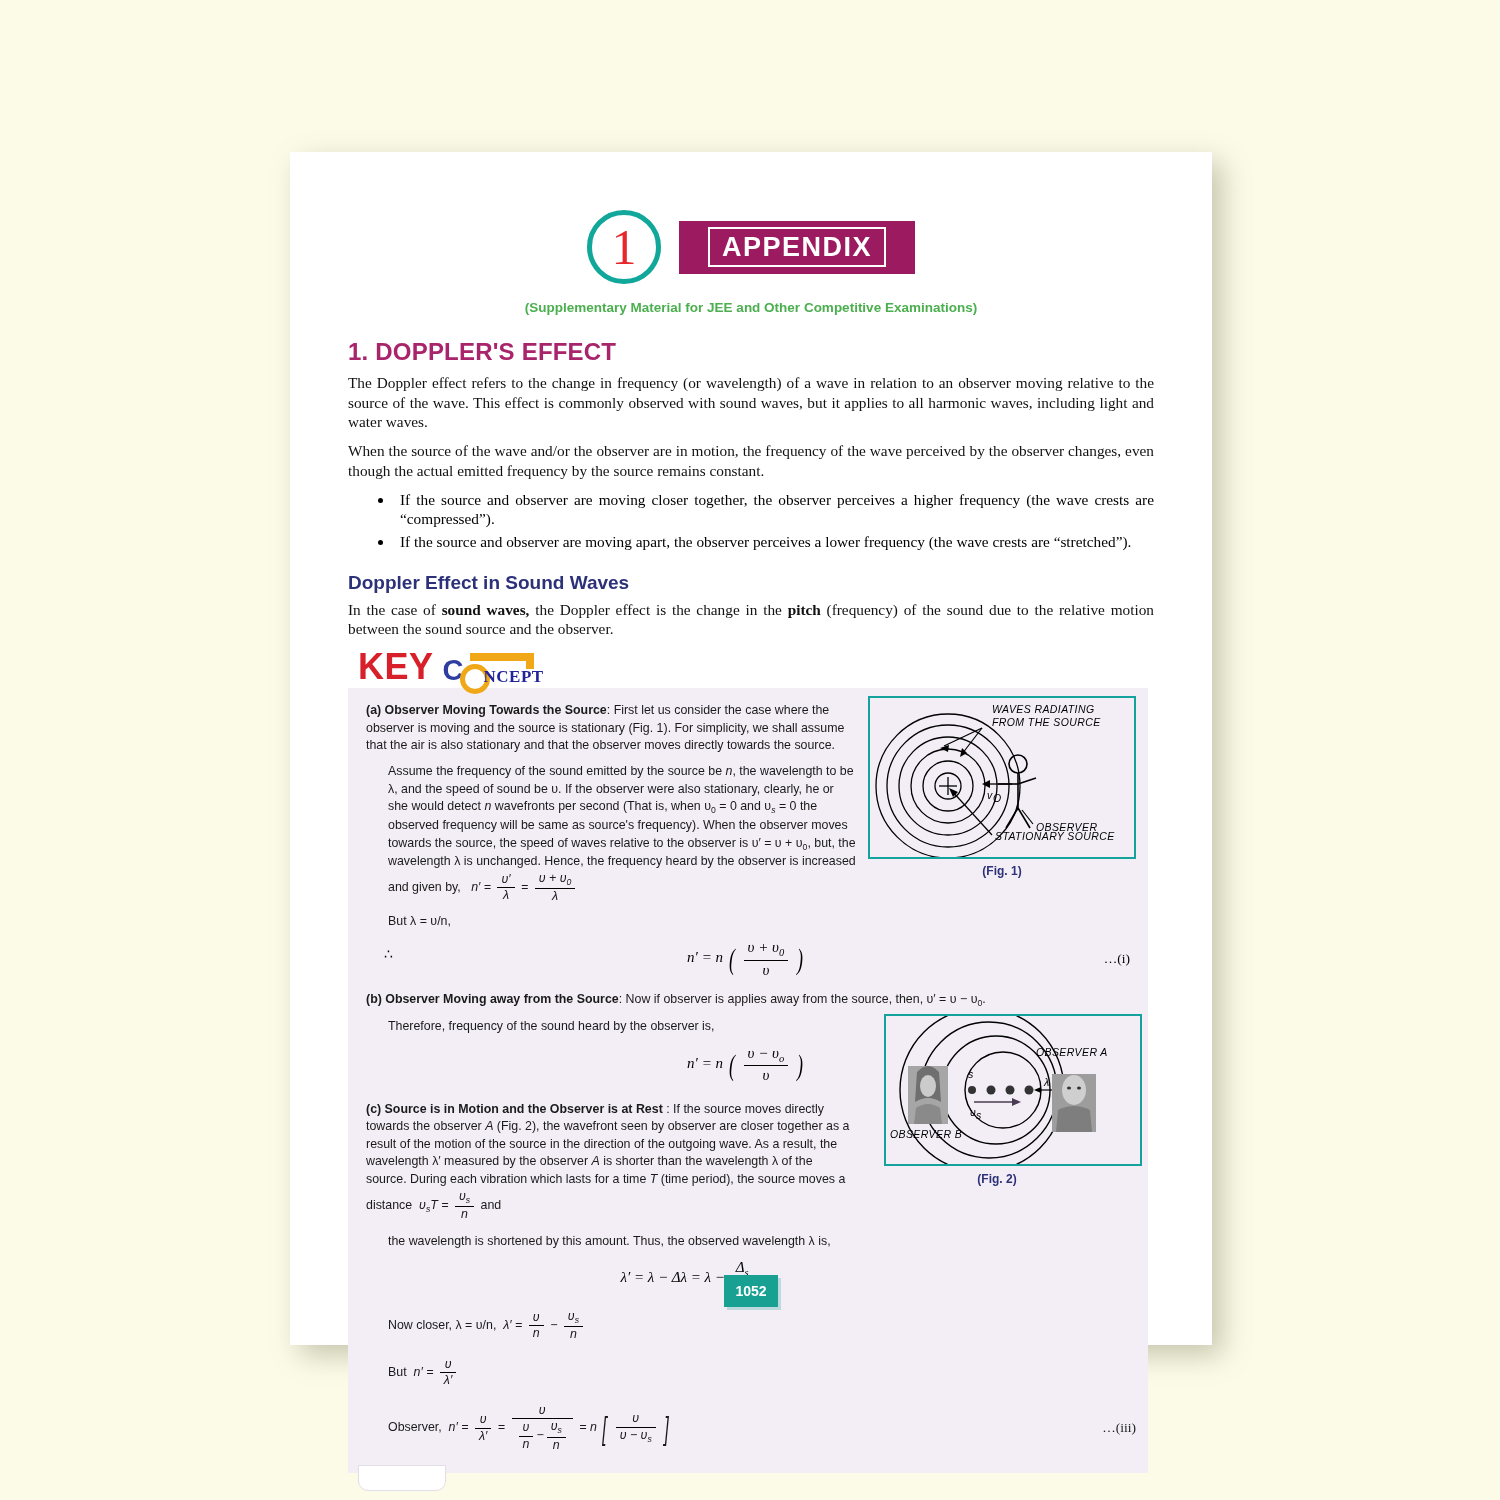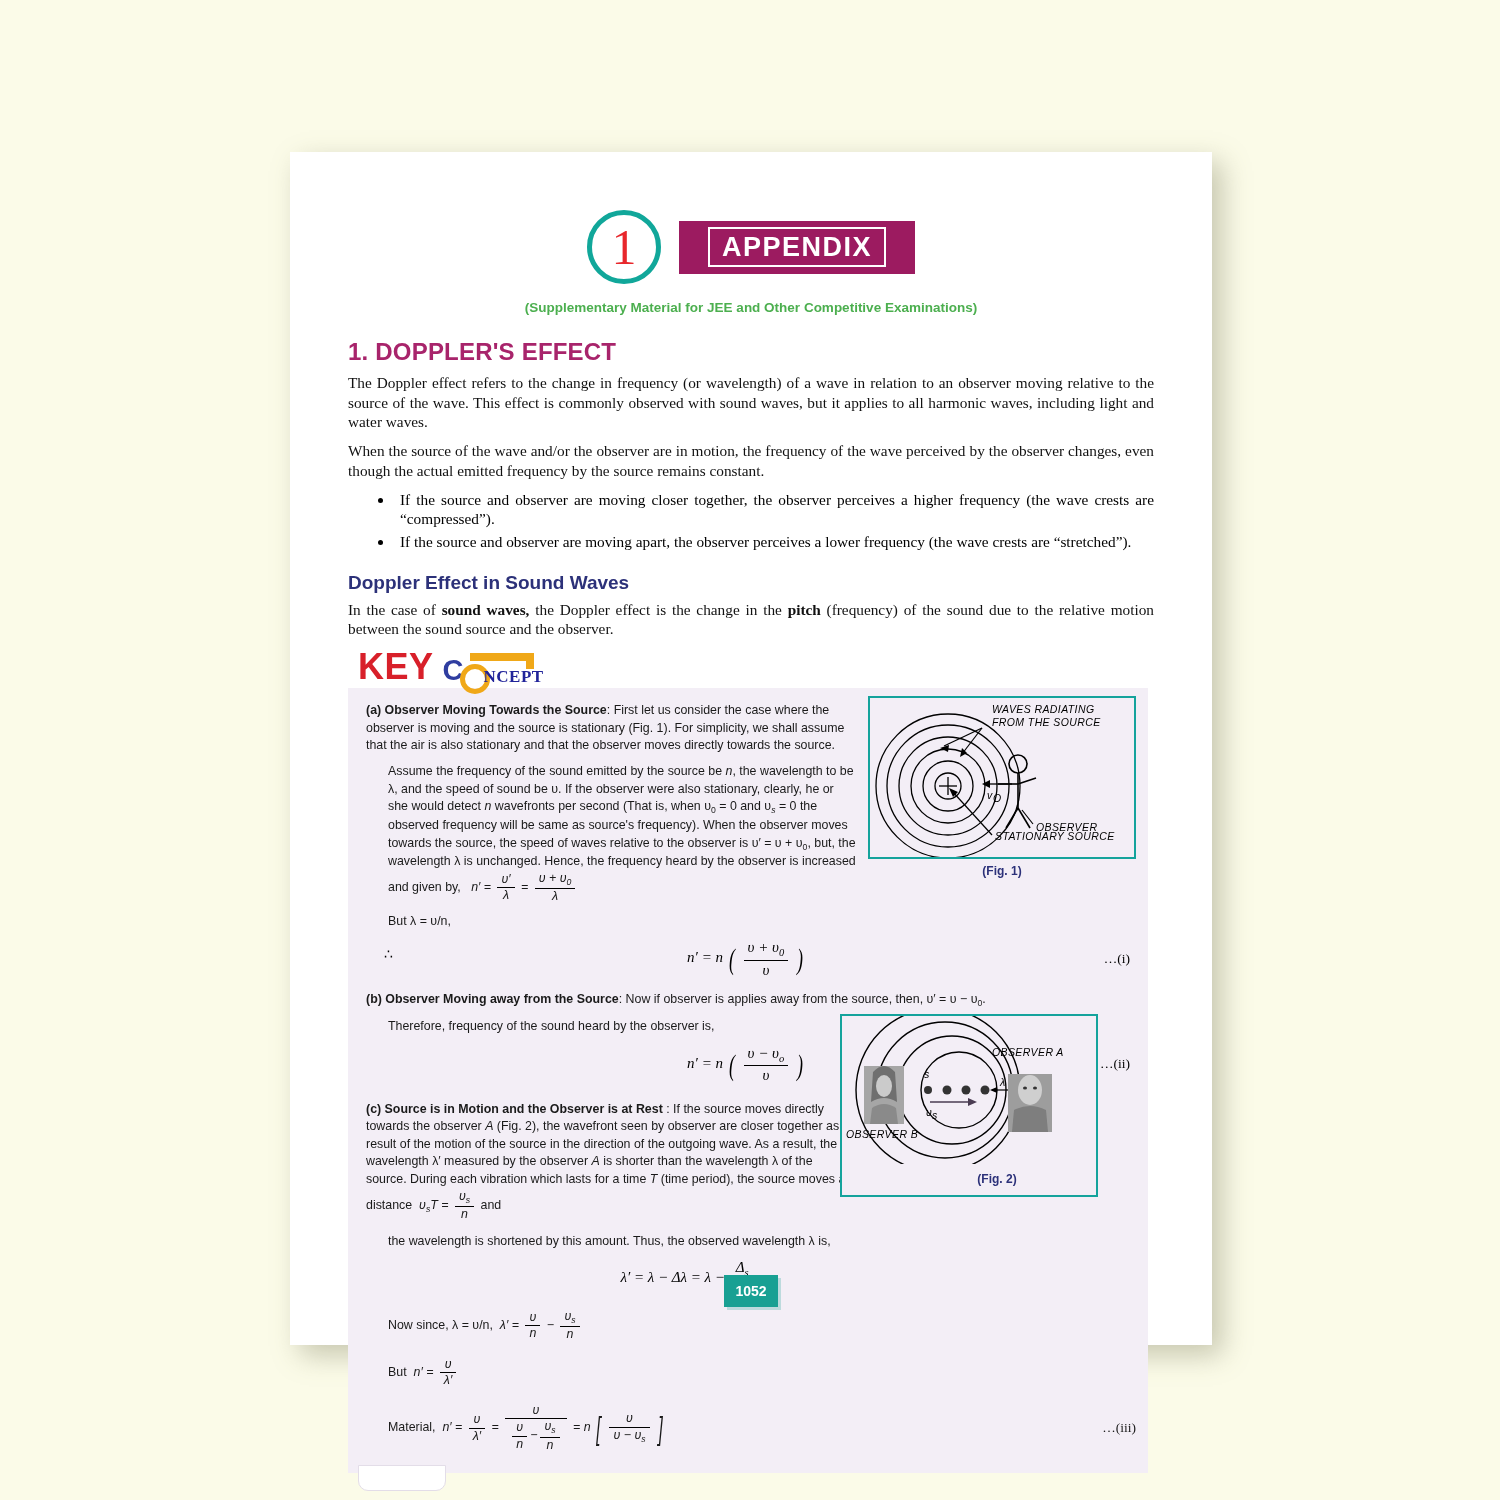--- a/index.html
+++ b/index.html
@@ -185,21 +185,21 @@
   }
   sub { font-size:0.70em; }
 
   
   .fig-box {
     position:absolute;
     border:2px solid #14a39c;
     background:#f3eef6;
   }
   .fig1 { left:520px; top:8px; width:268px; height:163px; }
-  .fig2 { left:492px; top:326px; width:258px; height:183px; }
+  .fig2 { left:536px; top:326px; width:258px; height:152px; }
   .fig-cap {
     position:absolute; width:100%; text-align:center;
     color:#2c3179; font-family:"Liberation Sans", sans-serif;
     font-weight:bold; font-size:12px;
   }
   .fig1cap { left:520px; top:176px; width:268px; }
   .fig2cap { left:520px; top:484px; width:258px; }
 
   .fig-txt {
     font-family:"Liberation Sans", sans-serif;
@@ -321,36 +321,36 @@
         </div>
 
         <div class="eq-center" style="margin-left:-120px;">
           <span class="it">
             λ′ = λ − Δλ = λ −
             <span class="frac"><span class="num">Δ<sub>s</sub></span><span class="den">n</span></span>
           </span>
         </div>
 
         <div class="kc-item kc-indent" style="margin-top:10px;">
-          <span>Now since, λ = υ/n,</span>
+          <span>Now closer, λ = υ/n,</span>
           <span class="it">&nbsp;λ′ =
             <span class="frac"><span class="num">υ</span><span class="den">n</span></span> −
             <span class="frac"><span class="num">υ<sub>s</sub></span><span class="den">n</span></span>
           </span>
         </div>
 
         <div class="kc-item kc-indent" style="margin-top:14px;">
           <span>But</span>
           <span class="it">&nbsp;n′ =
             <span class="frac"><span class="num">υ</span><span class="den">λ′</span></span>
           </span>
         </div>
 
         <div class="kc-item kc-indent" style="margin-top:14px;position:relative;">
-          <span>Material,</span>
+          <span>Observer,</span>
           <span class="it">&nbsp;n′ =
             <span class="frac"><span class="num">υ</span><span class="den">λ′</span></span> =
             <span class="frac"><span class="num">υ</span><span class="den"><span class="frac"><span class="num">υ</span><span class="den">n</span></span>−<span class="frac"><span class="num">υ<sub>s</sub></span><span class="den">n</span></span></span></span> = n
             <span class="paren-big" style="font-size:2.6em;transform:scaleX(0.5);">[</span>
             <span class="frac"><span class="num">υ</span><span class="den">υ − υ<sub>s</sub></span></span>
             <span class="paren-big" style="font-size:2.6em;transform:scaleX(0.5);">]</span>
           </span>
           <span class="eq-num" style="right:-6px;">…(iii)</span>
         </div>
 

